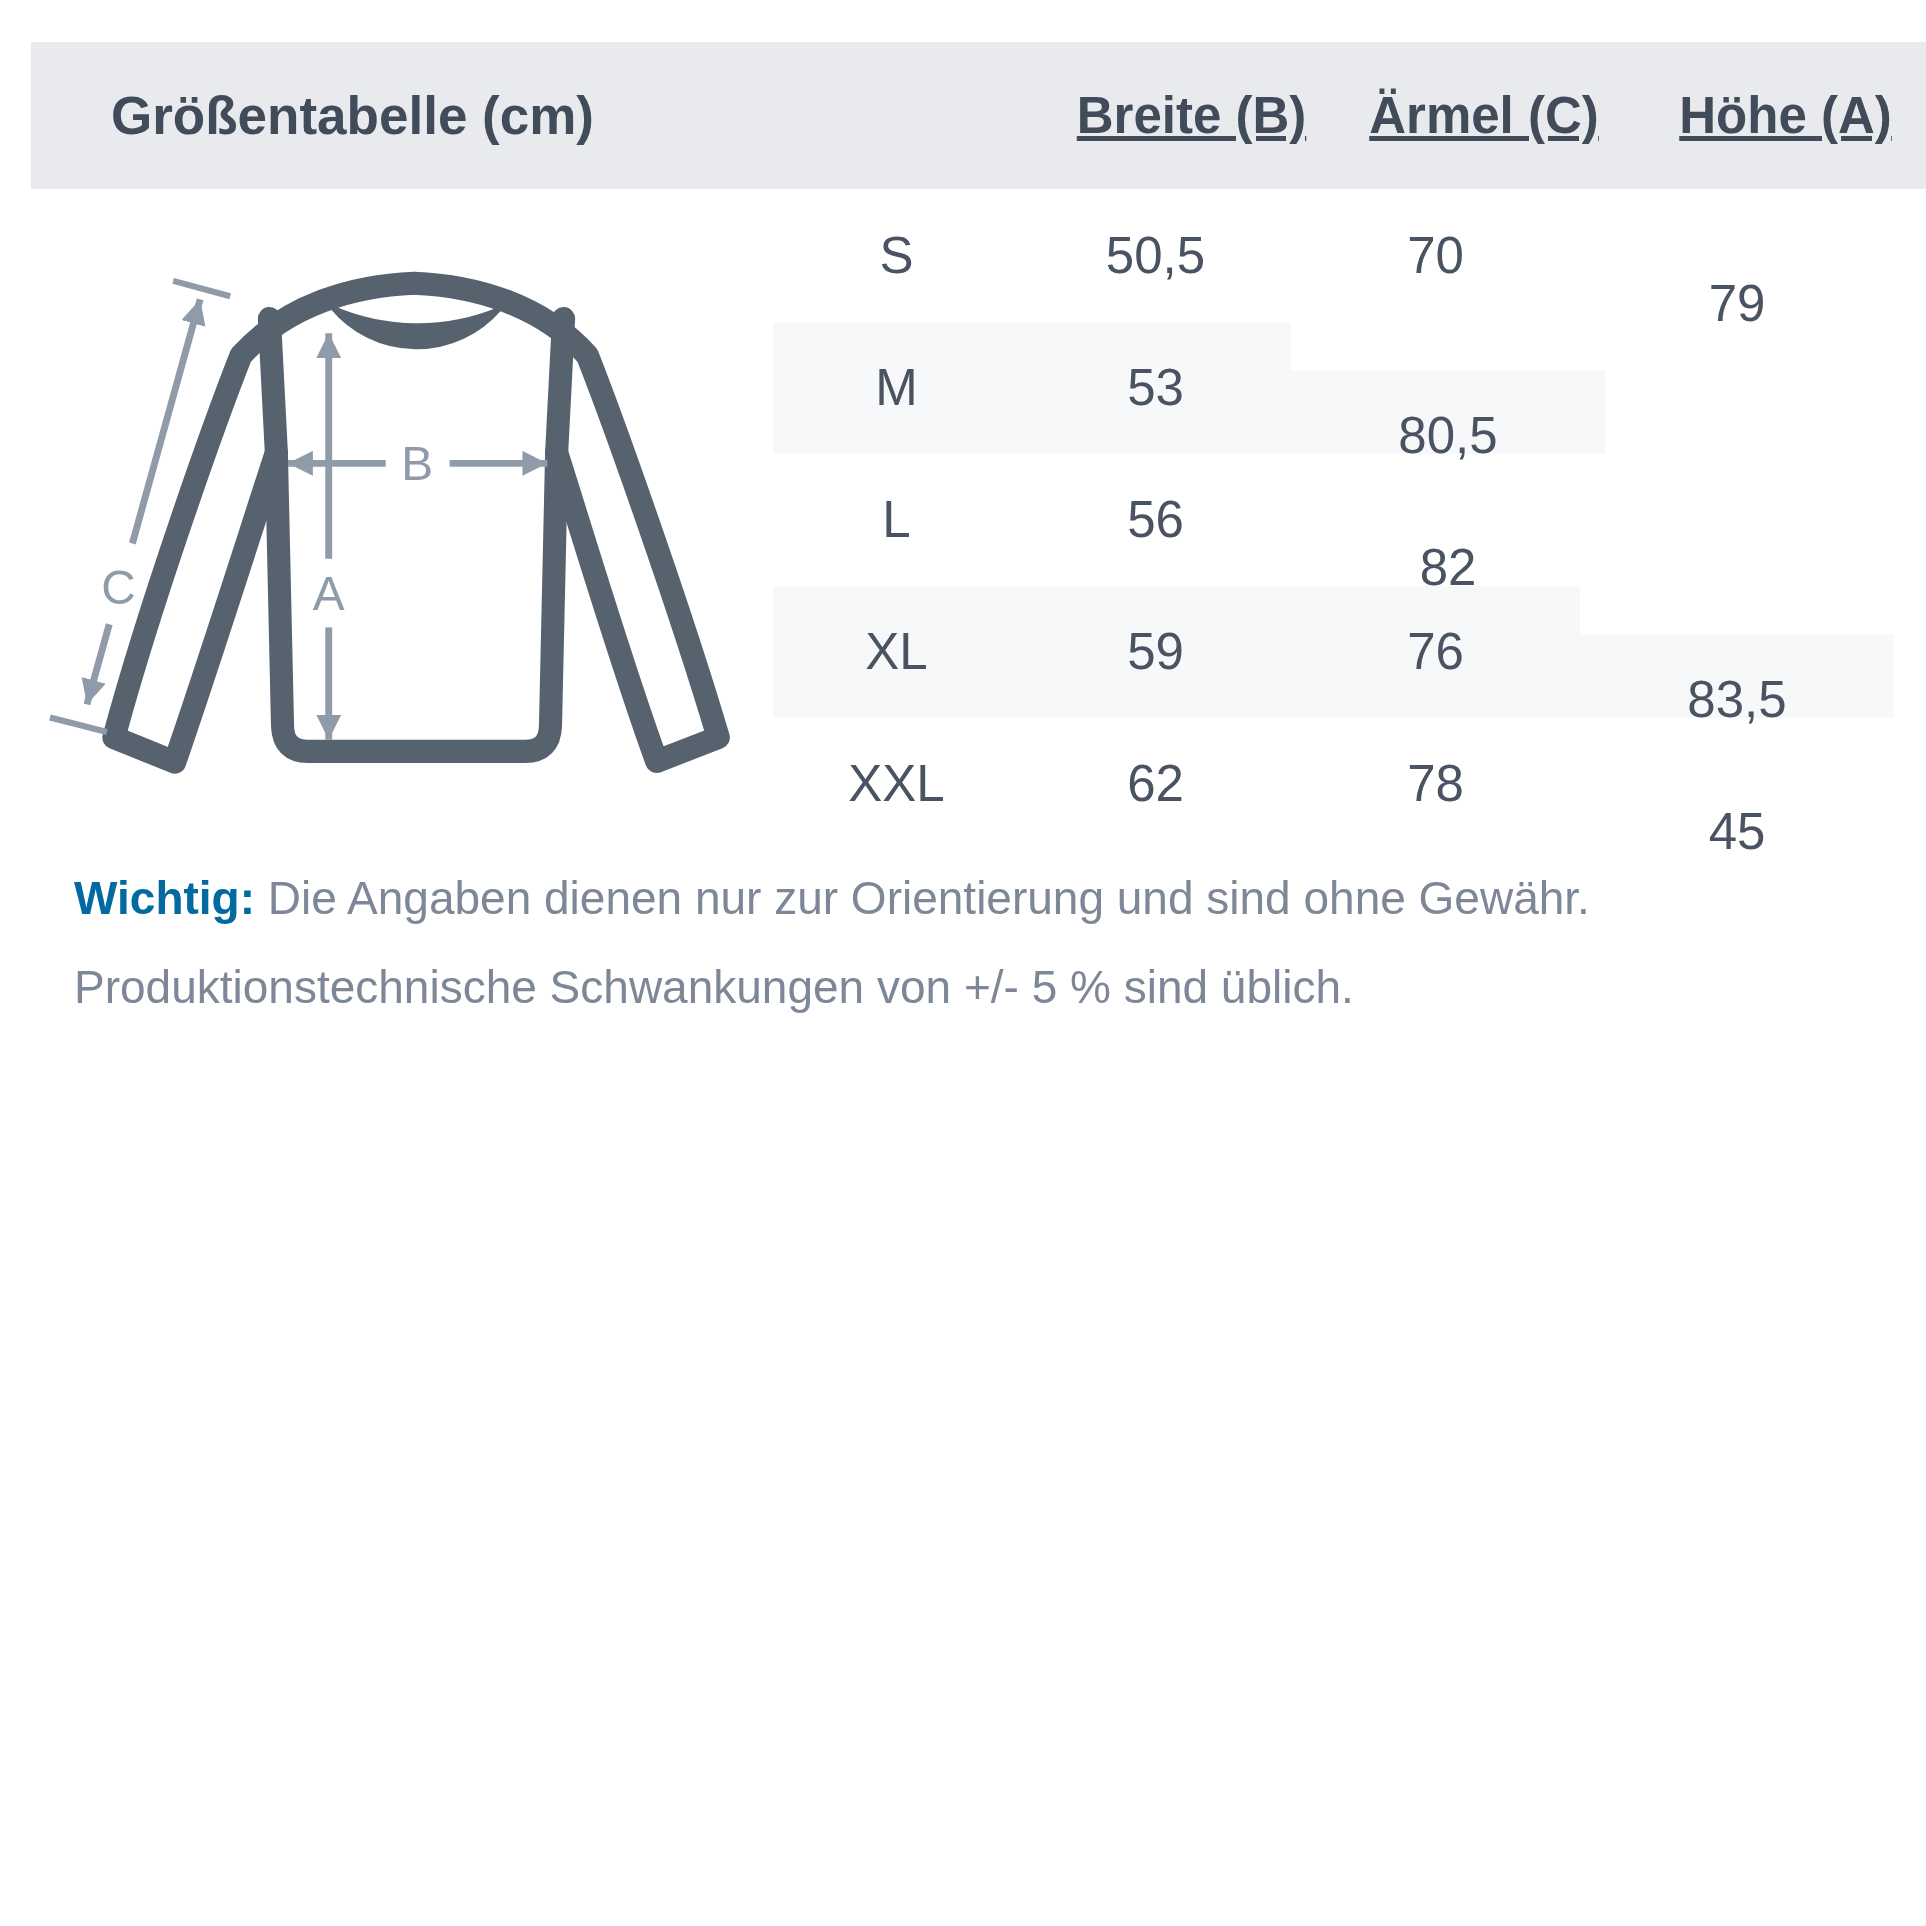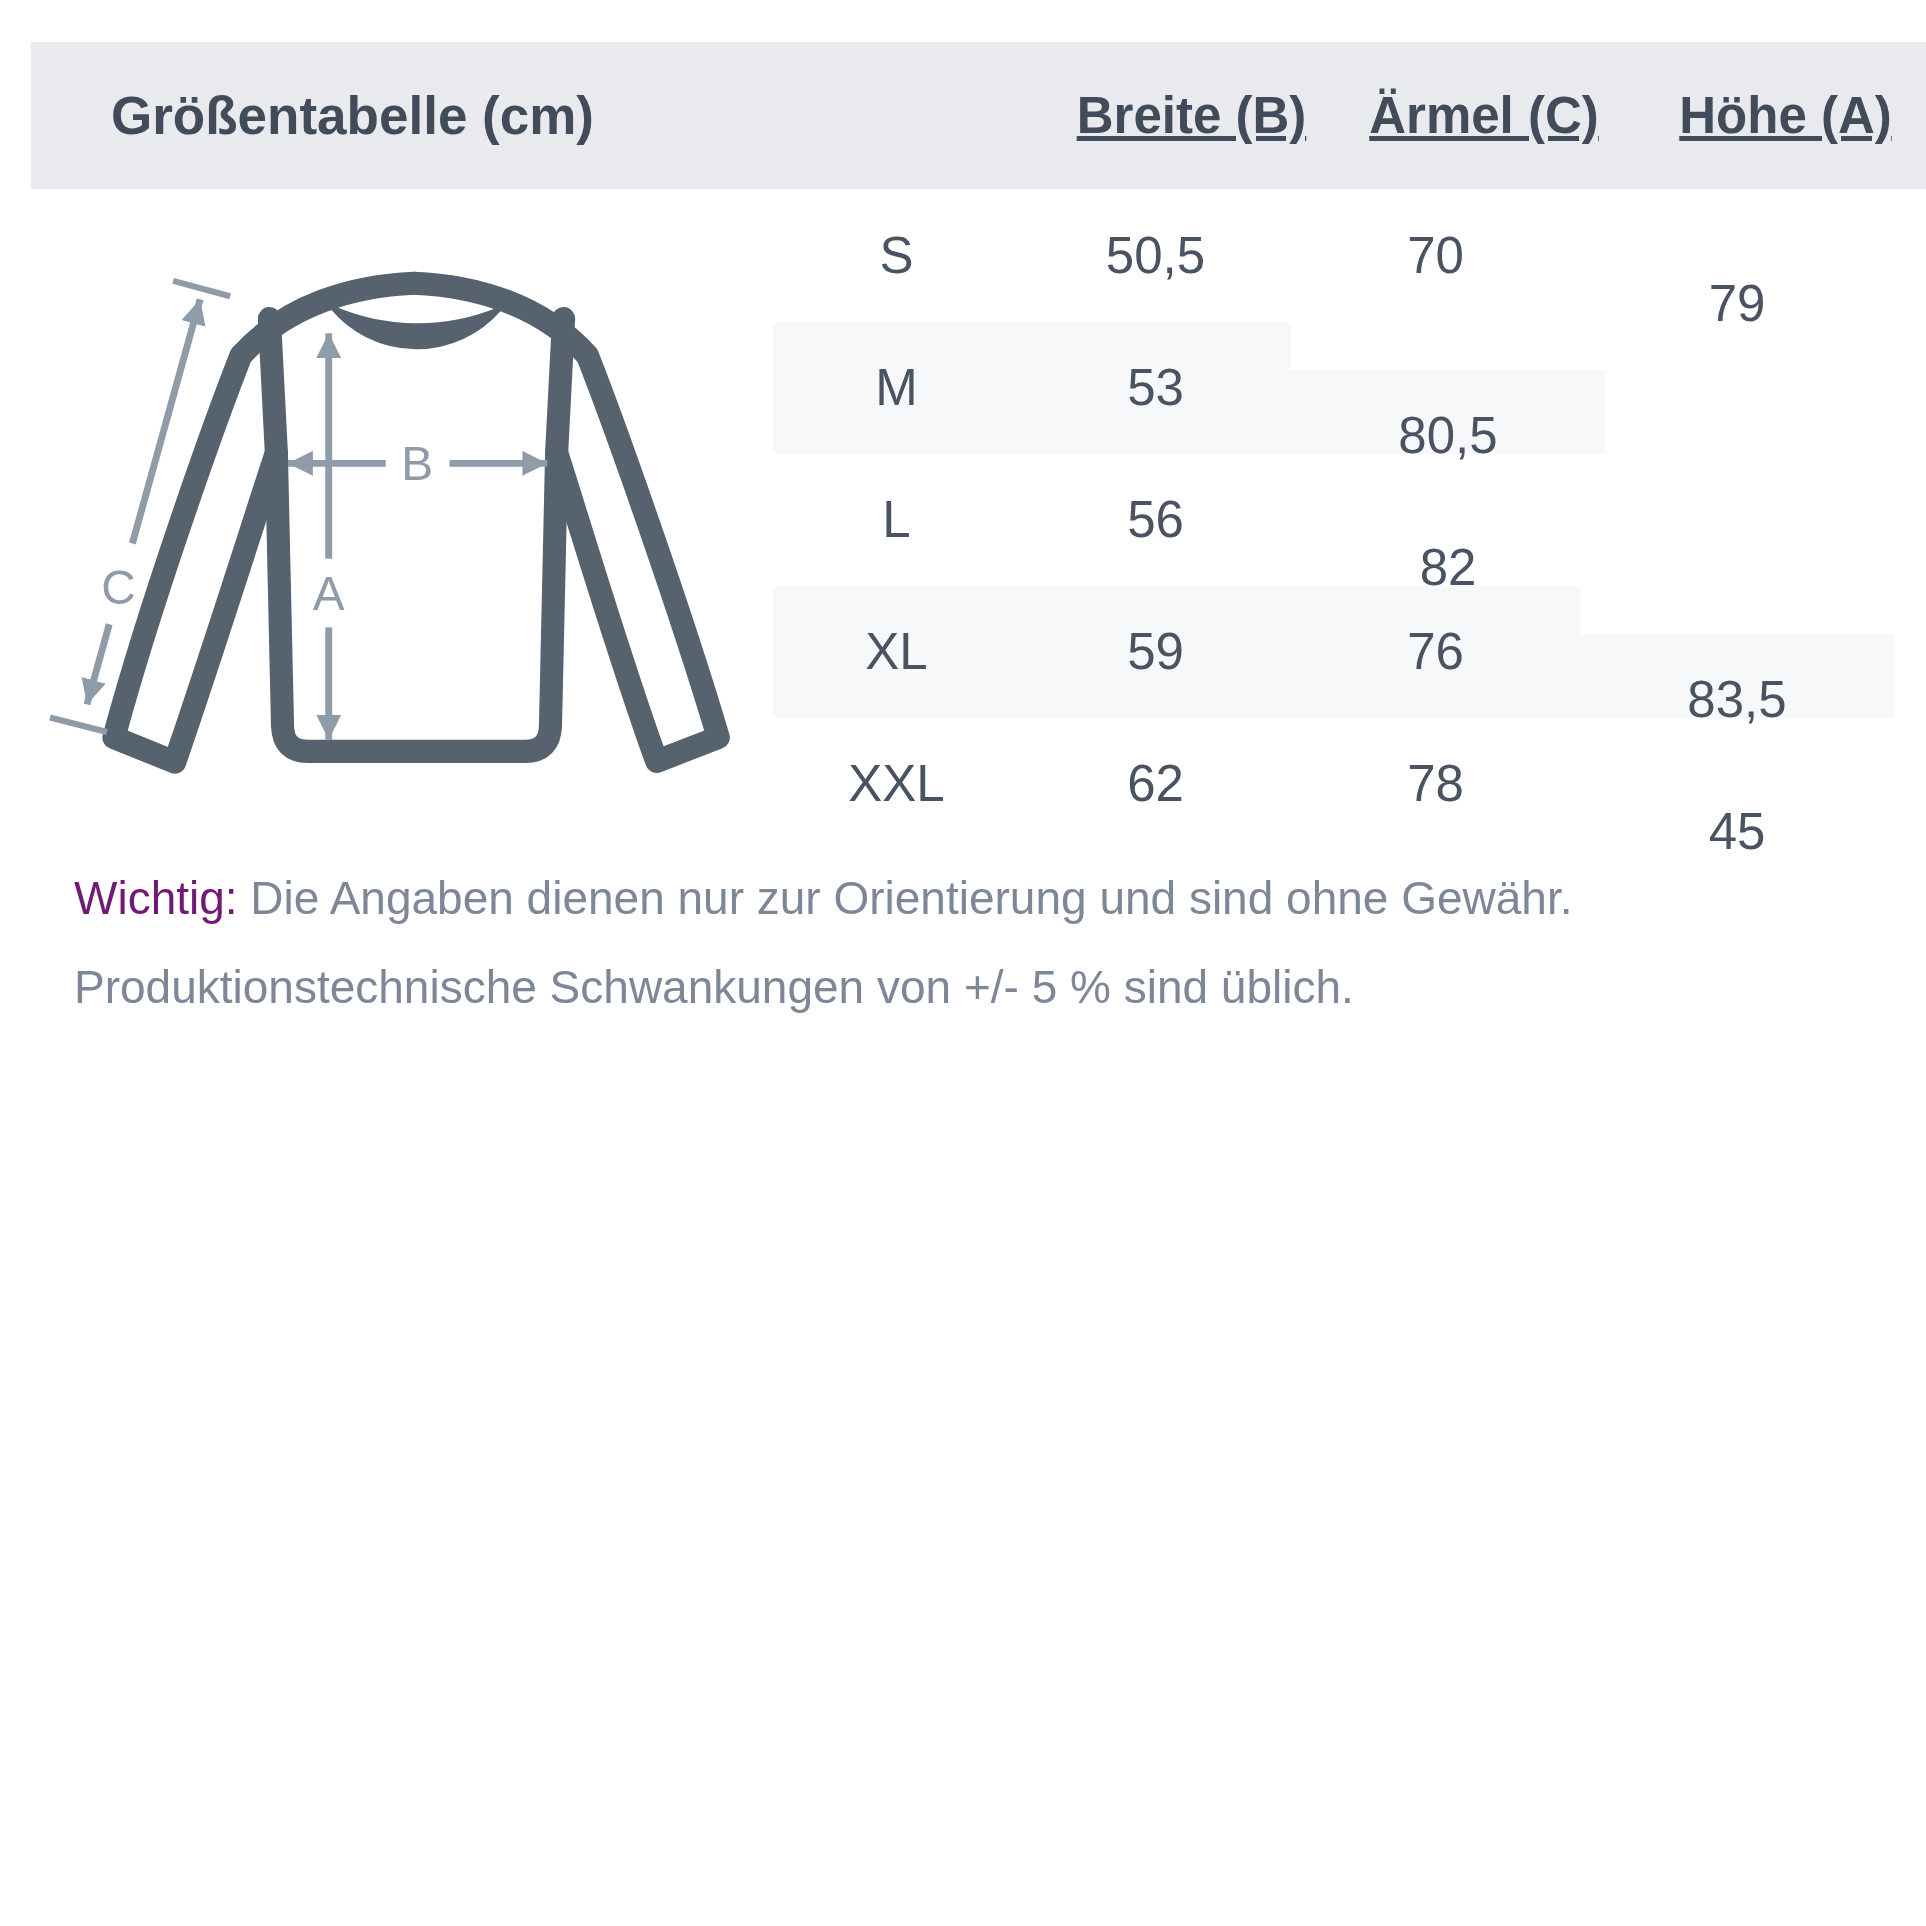--- a/index.html
+++ b/index.html
@@ -29,21 +29,21 @@
   .srow .cell.size{width:247px;}
   .srow .cell.b{width:271px;}
   .srow .cell.h{width:289px;}
   .srow .cell.a{width:314px;margin-top:48px;}
   .srow.shaded .cell{background:#f6f8fa;}
   
   .note{
     position:absolute;left:74px;top:854px;width:1803px;
     font-size:46px;line-height:89px;color:#7d8798;
   }
-  .note .bold{font-weight:normal;color:#701a75;}
+  .note .bold{font-weight:bold;color:#0369a1;}
   
   .diagram{position:absolute;left:31px;top:170px;width:771px;height:693px;}
 </style>
 </head>
 <body>
 
 <div class="header-bar">
   <div class="header-title">Größentabelle (cm)</div>
   <div class="header-spacer"></div>
   <div class="hcol c1">Breite (B)</div>

